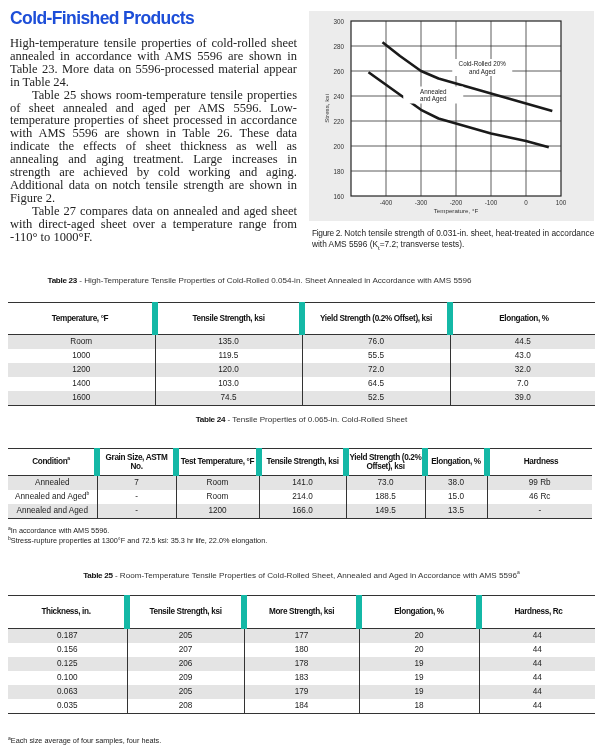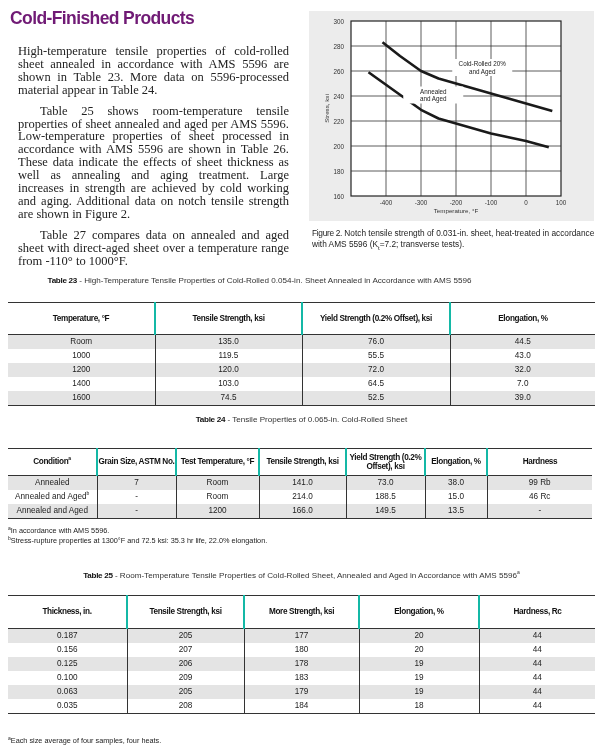--- a/index.html
+++ b/index.html
@@ -1,30 +1,30 @@
 <!DOCTYPE html>
 <html><head>
 <meta charset="utf-8">
 <style>
   * { box-sizing: border-box; margin: 0; padding: 0; }
   html, body { width: 603px; height: 752px; background: #ffffff; overflow: hidden; }
   body { position: relative; font-family: "Liberation Sans", sans-serif; color: #222; }
   .abs { position: absolute; }
-  #title { left: 10px; top: 8px; font-size: 17.5px; font-weight: bold; letter-spacing: -0.6px; color: #701a75; }
+  #title { left: 10px; top: 8px; font-size: 17.5px; font-weight: bold; letter-spacing: -0.6px; color: #1d4ed8; }
   .body-text { left: 10px; width: 287px; font-family: "Liberation Serif", serif; font-size: 12.5px; line-height: 12.9px; color: #222; text-align: justify; }
-  .body-text p { margin: 8px; }
+  .body-text p { margin: 0; }
   .body-text p.indent { text-indent: 22px; }
   #chart-box { left: 309px; top: 11px; width: 285px; height: 210px; background: #ececec; }
   #chart-svg { position: absolute; left: 0; top: 0; }
   #fig-caption { left: 312px; top: 228px; width: 285px; font-size: 8.3px; line-height: 10.5px; color: #222; }
   #fig-caption b { font-weight: normal; letter-spacing: -0.3px; }
   .tcap { font-size: 8.1px; color: #333; text-align: center; white-space: nowrap; }
   .tcap b { font-weight: bold; letter-spacing: -0.3px; color: #111; }
   table.dt { position: absolute; border-collapse: collapse; font-size: 8.2px; color: #222; table-layout: fixed; }
-  table.dt th { font-weight: bold; letter-spacing: -0.35px; color: #111; text-align: center; vertical-align: middle; line-height: 9.5px; border-left: 2px solid #14b8a6; border-bottom: 1px solid #333; }
+  table.dt th { font-weight: bold; letter-spacing: -0.35px; color: #111; text-align: center; vertical-align: middle; line-height: 9.5px; border-left: 6px solid #14b8a6; border-bottom: 1px solid #333; }
   table.dt th:first-child, table.dt td:first-child { border-left: none; }
   table.dt td { text-align: center; border-left: 1px solid #333; height: 14px; line-height: 14px; padding: 0; }
   table.dt tr.shade td { background: #e4e4e4; }
   table.dt { border-top: 1.5px solid #333; border-bottom: 1.5px solid #333; }
   .fn { font-size: 7.3px; color: #222; line-height: 10px; }
   sup { font-size: 5px; vertical-align: super; line-height: 0; }
   sub { font-size: 6px; vertical-align: sub; line-height: 0; }
 </style>
 </head>
 <body>

